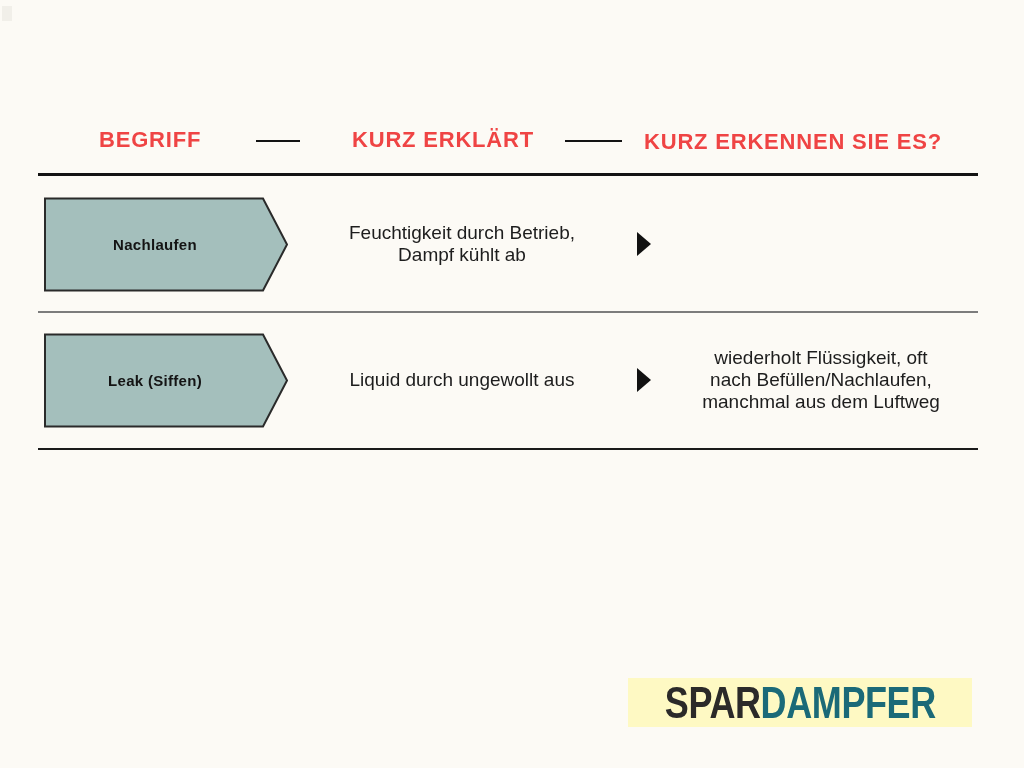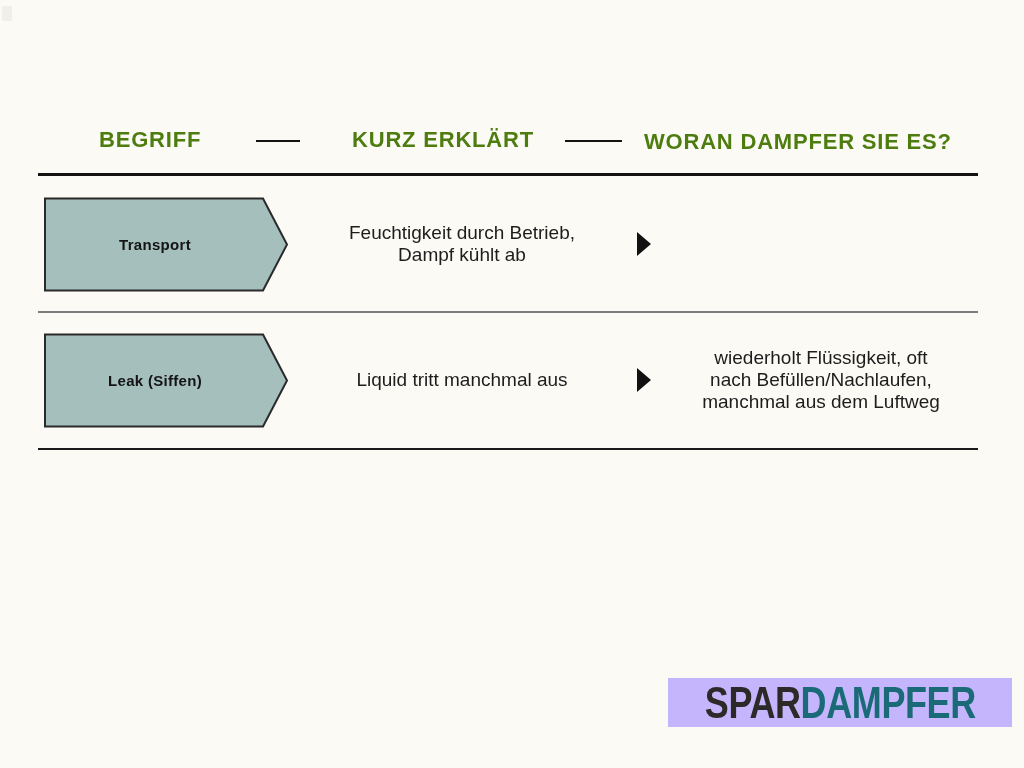--- a/index.html
+++ b/index.html
@@ -21,21 +21,21 @@
     width: 10px; height: 15px;
     background: #f1efe9;
   }
   
   .hdr-label {
     position: absolute;
     top: 127px;
     font-size: 22px;
     font-weight: 700;
     letter-spacing: 0.8px;
-    color: #4d7c0f;
+    color: #ef4444;
     white-space: nowrap;
   }
   .hdr-col1 { left: 99px; }
   .hdr-col2 { left: 345px; margin-left: 7px; }
   .hdr-col3 { left: 644px; top: 129px; }
   .hdr-dash {
     position: absolute;
     top: 140px;
     height: 2px;
     background: #131313;
@@ -78,23 +78,23 @@
     left: 637px; top: 50%;
     transform: translateY(-50%);
     width: 0; height: 0;
     border-top: 12px solid transparent;
     border-bottom: 12px solid transparent;
     border-left: 14px solid #111111;
   }
   
   .logo-box {
     position: absolute;
-    left: 668px; top: 678px;
+    left: 628px; top: 678px;
     width: 344px; height: 49px;
-    background: #c4b5fd;
+    background: #fef9c3;
     display: flex; align-items: flex-start; justify-content: center;
     overflow: visible;
   }
   .logo-text {
     font-size: 45px;
     font-weight: 700;
     line-height: 49px;
     letter-spacing: -0.5px;
     transform: scaleX(0.8);
     white-space: nowrap;
@@ -106,42 +106,42 @@
 <body>
 
 <div class="canvas">
 
   <div class="corner-artifact"></div>
 
   <div class="hdr-label hdr-col1">BEGRIFF</div>
   <div class="hdr-dash hdr-dash1"></div>
   <div class="hdr-label hdr-col2">KURZ ERKLÄRT</div>
   <div class="hdr-dash hdr-dash2"></div>
-  <div class="hdr-label hdr-col3">WORAN DAMPFER SIE ES?</div>
+  <div class="hdr-label hdr-col3">KURZ ERKENNEN SIE ES?</div>
 
   <div class="rule rule-top"></div>
 
   <div class="row row-1">
     <svg class="badge-svg" width="246" height="95">
       <polygon points="1,1.5 219,1.5 243,47.5 219,93.5 1,93.5" fill="#a4bfbc" stroke="#2a2a2a" stroke-width="2"></polygon>
     </svg>
-    <div class="badge-label">Transport</div>
+    <div class="badge-label">Nachlaufen</div>
     <div class="cell-text cell-explanation">Feuchtigkeit durch Betrieb,
 Dampf kühlt ab</div>
     <div class="play-icon"></div>
   </div>
 
   <div class="rule rule-middle"></div>
 
   <div class="row row-2">
     <svg class="badge-svg" width="246" height="95">
       <polygon points="1,1.5 219,1.5 243,47.5 219,93.5 1,93.5" fill="#a4bfbc" stroke="#2a2a2a" stroke-width="2"></polygon>
     </svg>
     <div class="badge-label">Leak (Siffen)</div>
-    <div class="cell-text cell-explanation">Liquid tritt manchmal aus</div>
+    <div class="cell-text cell-explanation">Liquid durch ungewollt aus</div>
     <div class="play-icon"></div>
     <div class="cell-text cell-recognition">wiederholt Flüssigkeit, oft
 nach Befüllen/Nachlaufen,
 manchmal aus dem Luftweg</div>
   </div>
 
   <div class="rule rule-bottom"></div>
 
   <div class="logo-box">
     <div class="logo-text">

